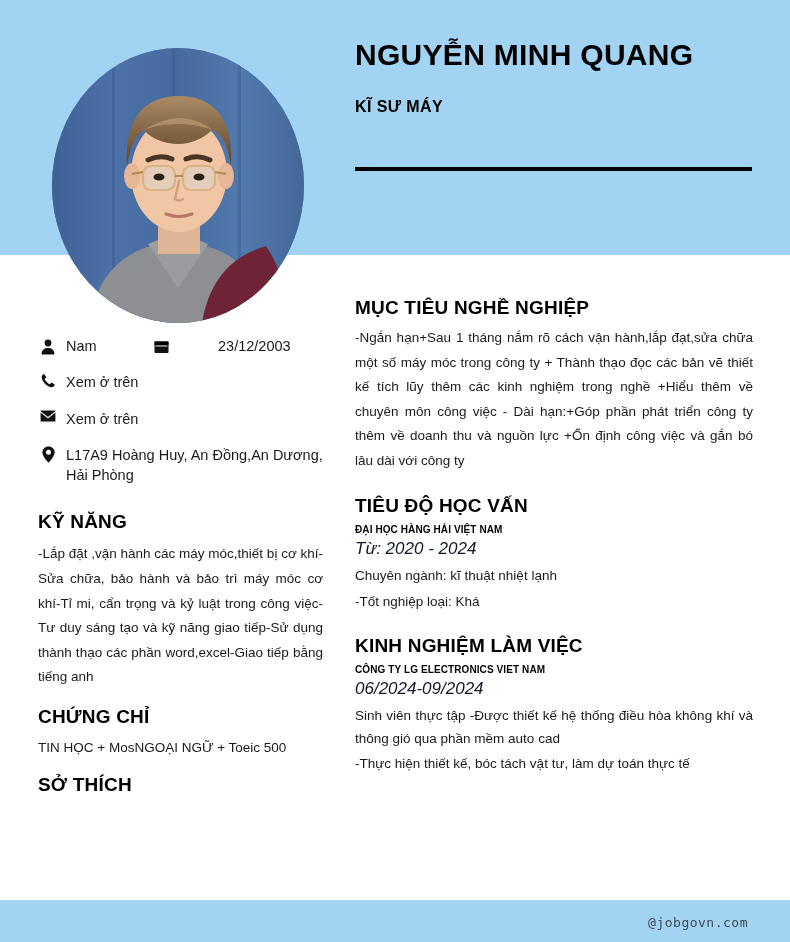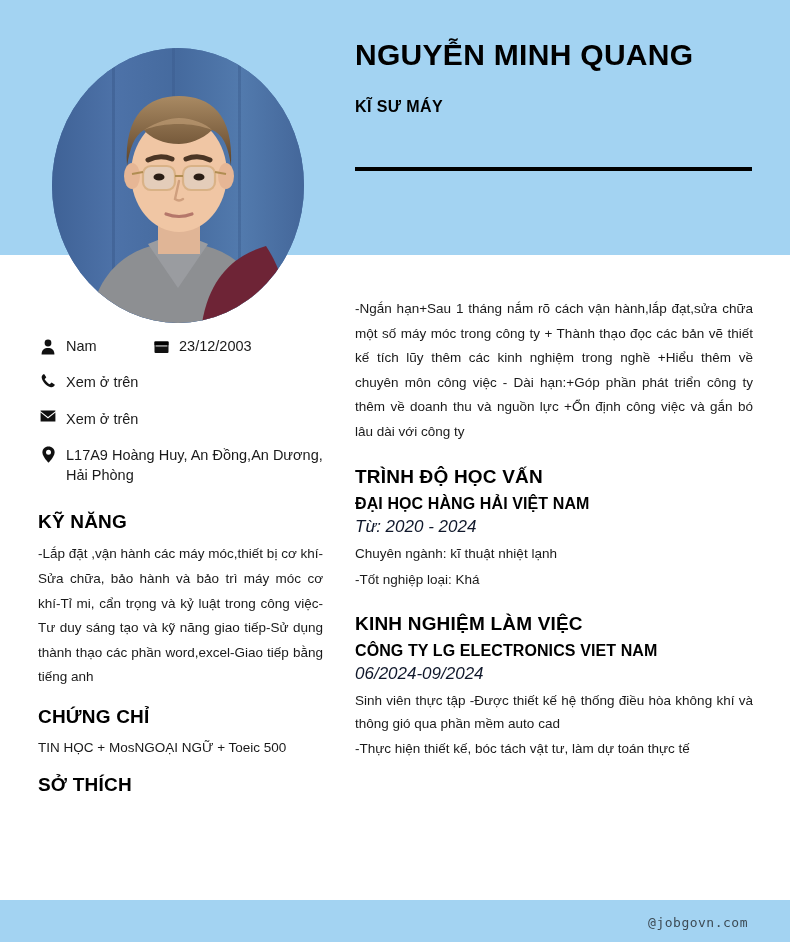--- a/index.html
+++ b/index.html
@@ -101,21 +101,21 @@
     font-size: 14.5px;
     line-height: 1.4;
     color: #1a1a1a;
     padding-left: 8px;
   }
   .contact-inline {
     display: flex;
     align-items: center;
   }
   .contact-inline .pair-a { display: flex; width: 113px; }
-  .contact-inline .pair-b { display: flex; }
+  .contact-inline .pair-b { display: flex; gap: 39px; }
 
   
   .section { margin-bottom: 16px; }
   .sec-title {
     font-size: 19px;
     font-weight: bold;
     letter-spacing: 0.2px;
     color: #000;
     margin-bottom: 9px;
   }
@@ -125,21 +125,21 @@
     color: #1a1a1a;
     text-align: justify;
   }
   .sec-body-plain {
     font-size: 13.5px;
     line-height: 1.6;
     color: #1a1a1a;
   }
 
   .sub-title {
-    font-size: 16px;
+    font-size: 10px;
     font-weight: bold;
     letter-spacing: 0.1px;
     color: #000;
     margin-bottom: 4px;
   }
   .sub-date {
     font-size: 17px;
     font-style: italic;
     color: #0f172a;
     margin-bottom: 5px;
@@ -309,25 +309,26 @@
 
   <div class="section">
     <div class="sec-title">SỞ THÍCH</div>
   </div>
 
 </div>
 
 <div class="col-right">
 
   <div class="right-sec">
+    <div class="sec-title">MỤC TIÊU NGHỀ NGHIỆP</div>
     <div class="sec-body">-Ngắn hạn+Sau 1 tháng nắm rõ cách vận hành,lắp đạt,sửa chữa một số máy móc trong công ty  + Thành thạo đọc các bản vẽ thiết kế tích lũy thêm các kinh nghiệm trong nghề +Hiểu thêm về chuyên môn công việc - Dài hạn:+Góp phần phát triển công ty thêm về doanh thu và nguồn lực +Ổn định công việc và gắn bó lâu dài với công ty</div>
   </div>
 
   <div class="right-sec">
-    <div class="sec-title">TRÌNH ĐỘ HỌC VẤN</div>
+    <div class="sec-title">TIÊU ĐỘ HỌC VẤN</div>
     <div class="sub-title">ĐẠI HỌC HÀNG HẢI VIỆT NAM</div>
     <div class="sub-date">Từ: 2020 - 2024</div>
     <div class="line">Chuyên ngành: kĩ thuật nhiệt lạnh</div>
     <div class="line">-Tốt nghiệp loại: Khá</div>
   </div>
 
   <div class="right-sec">
     <div class="sec-title">KINH NGHIỆM LÀM VIỆC</div>
     <div class="sub-title">CÔNG TY LG  ELECTRONICS VIET NAM</div>
     <div class="sub-date">06/2024-09/2024</div>

